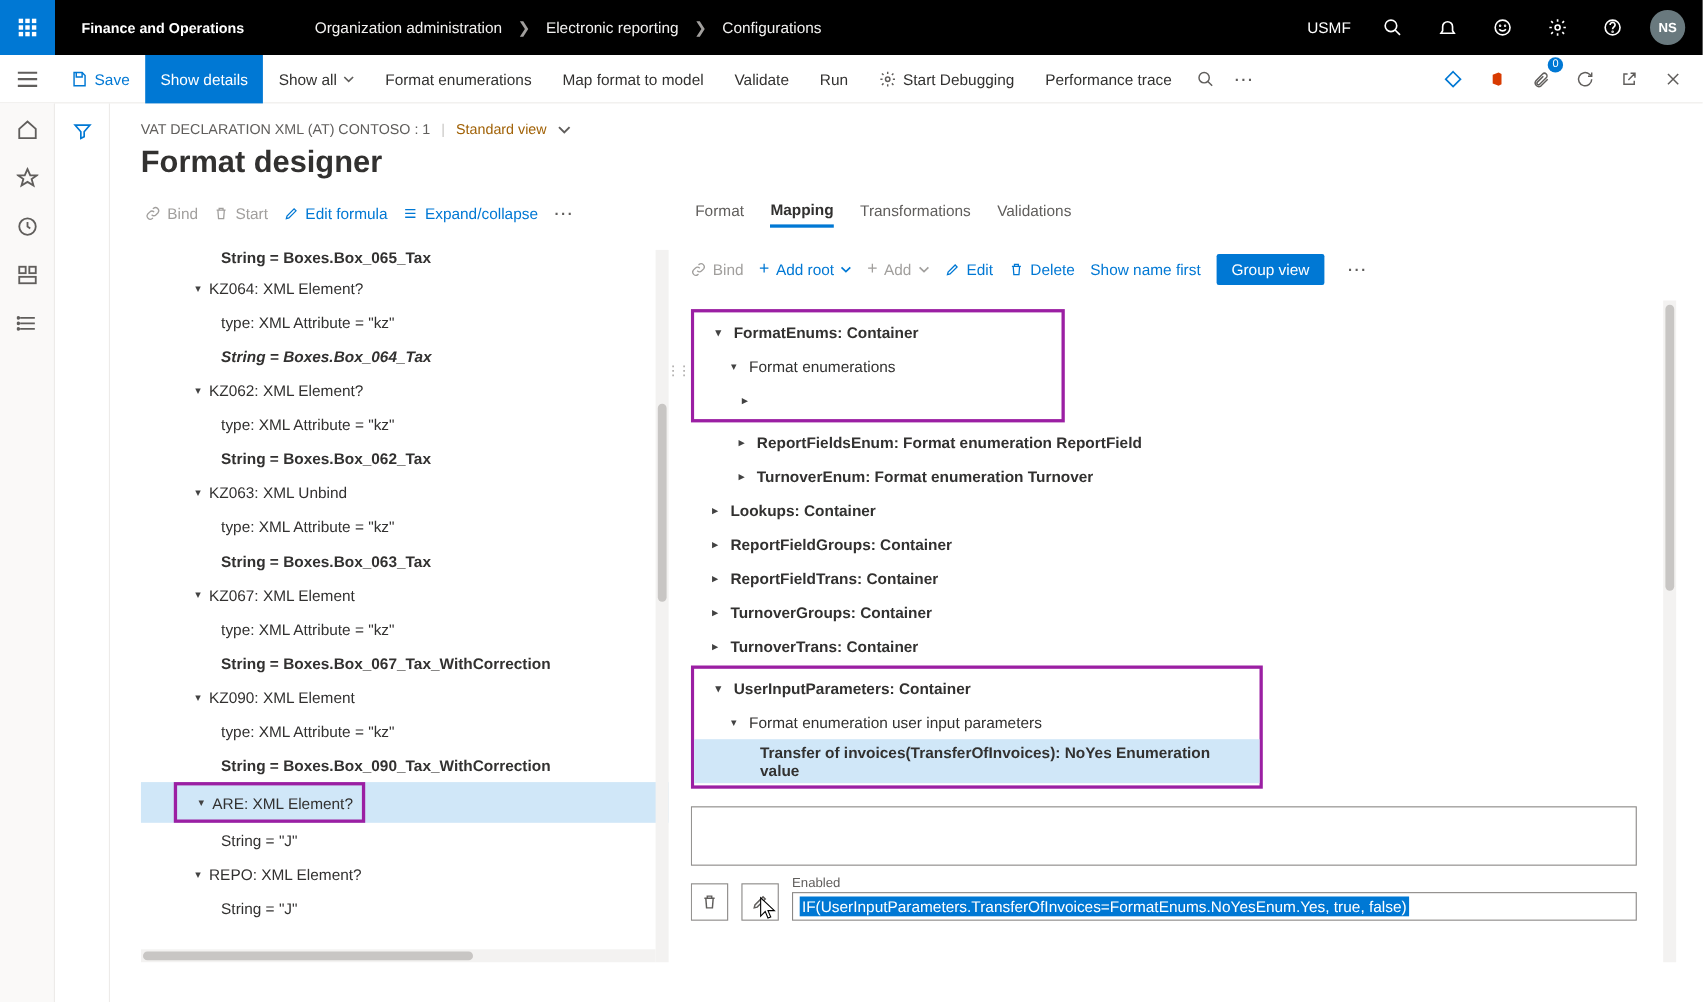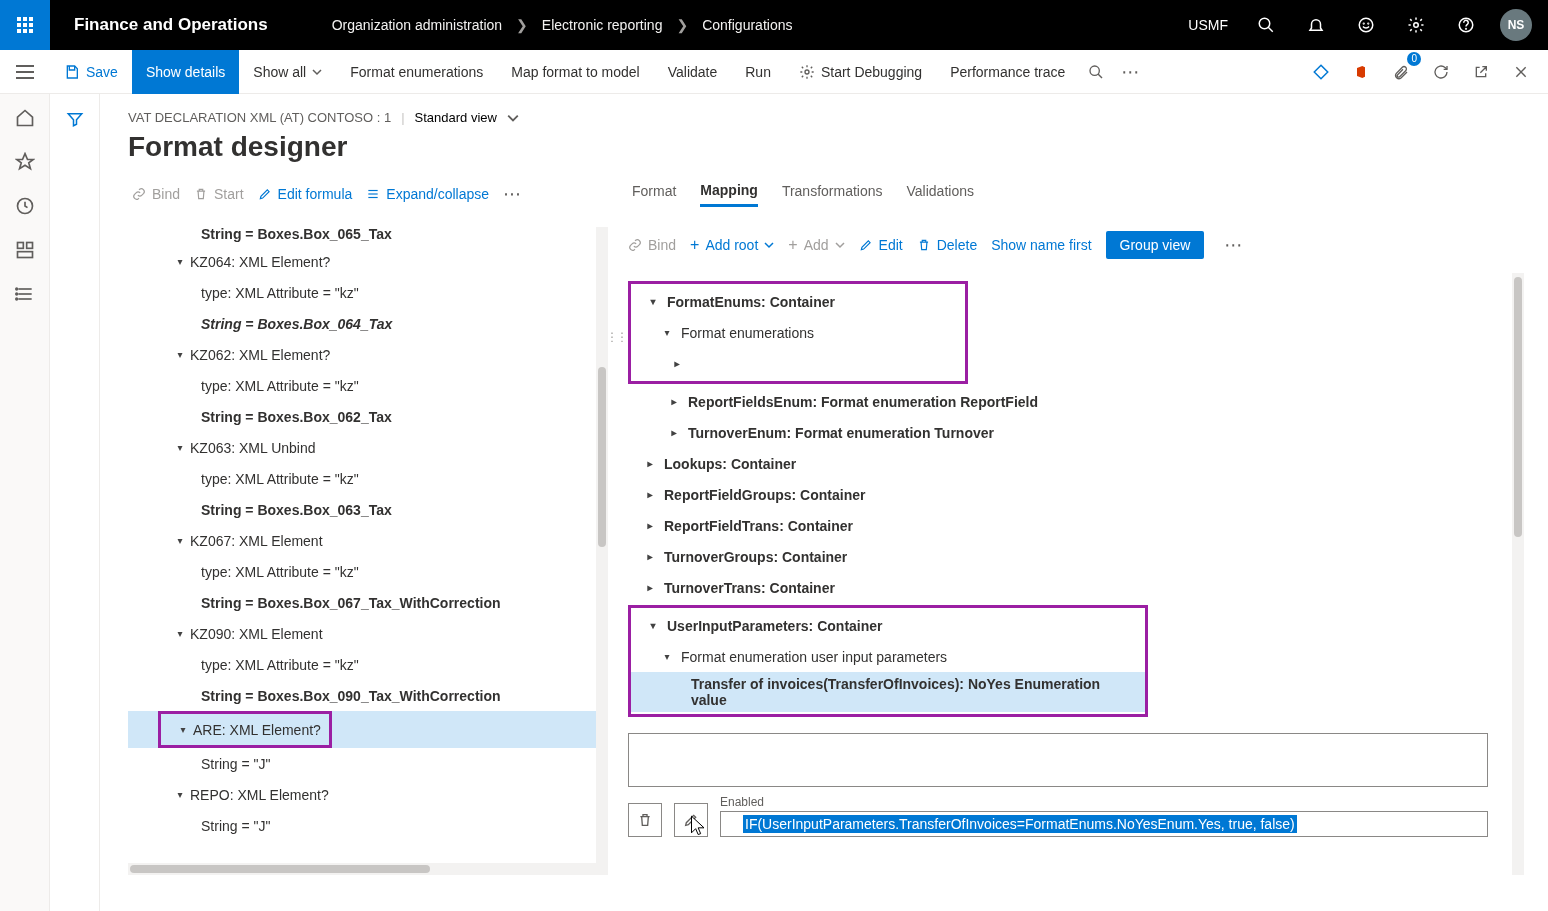--- a/index.html
+++ b/index.html
@@ -3,21 +3,21 @@
 <meta charset="utf-8">
 <style>
 * { margin: 0; padding: 0; box-sizing: border-box; font-family: "Segoe UI", Arial, sans-serif; }
 body { width: 1548px; height: 911px; overflow: hidden; background: #fff; font-size: 14px; color: #323130; }
 
 
 .top-header { height: 50px; background: #000; display: flex; align-items: center; color: #fff; }
 .waffle-box { width: 50px; height: 50px; background: #0078d4; display: flex; justify-content: center; align-items: center; }
 .waffle { display: grid; grid-template-columns: repeat(3,4px); grid-template-rows: repeat(3,4px); gap: 2px; }
 .waffle span { background: #fff; width: 4px; height: 4px; }
-.app-title { font-weight: 600; font-size: 17px; padding: 0 24px; }
+.app-title { font-weight: 600; font-size: 13px; padding: 0 24px; }
 .breadcrumb-top { display: flex; align-items: center; gap: 14px; font-size: 14px; color: #f3f2f1; padding-left: 40px; }
 .breadcrumb-top .chev { color: #a19f9d; }
 .top-right { margin-left: auto; display: flex; align-items: center; gap: 6px; padding-right: 10px; }
 .org-label { padding: 0 10px; font-size: 14px; }
 .hdr-icon { width: 44px; height: 50px; display: flex; justify-content: center; align-items: center; color: #fff; cursor: pointer; }
 .avatar { width: 32px; height: 32px; background: #69797e; border-radius: 50%; display: flex; justify-content: center; align-items: center; font-size: 12px; font-weight: 600; }
 
 
 .toolbar { height: 44px; display: flex; align-items: center; border-bottom: 1px solid #edebe9; }
 .hamburger-box { width: 50px; display: flex; justify-content: center; align-items: center; height: 44px; }
@@ -81,21 +81,21 @@
 .right-scrollbar-v { position: absolute; right: 0; top: 0; width: 12px; height: 100%; background: #f3f2f1; }
 .right-scrollbar-v::after { content: ""; position: absolute; top: 4px; left: 2px; width: 8px; height: 260px; background: #c8c6c4; border-radius: 4px; }
 
 
 .formula-blank { border: 1px solid #8a8886; height: 54px; margin: 8px 36px 8px 0; }
 .formula-row { display: flex; align-items: flex-end; gap: 12px; margin-right: 36px; }
 .icon-sq { width: 34px; height: 34px; border: 1px solid #8a8886; display: flex; justify-content: center; align-items: center; cursor: pointer; color: #605e5c; }
 .formula-field { flex: 1; }
 .formula-label { font-size: 12px; color: #605e5c; margin-bottom: 2px; }
 .formula-input { border: 1px solid #8a8886; padding: 4px 6px; font-size: 14px; background: #fff; }
-.formula-input span { background: #0078d4; color: #fff; padding: 1px 2px; margin-left: 16px; }
+.formula-input span { background: #0078d4; color: #fff; padding: 1px 2px; }
 
 .splitter { position: absolute; top: 330px; left: 606px; color: #a19f9d; font-size: 12px; letter-spacing: -2px; }
 .pointer { position: absolute; width: 20px; height: 26px; z-index: 50; }
 
 svg { display: block; }
 </style>
 </head>
 <body>
 
 <div class="top-header">
@@ -292,21 +292,21 @@
       <svg width="18" height="18" viewBox="0 0 24 24" fill="none" stroke="currentColor" stroke-width="2">
         <path d="M3 5h18l-7 8v6l-4 2v-8z"></path>
       </svg>
     </div>
 </div>
 
 <div class="content">
   <div class="crumb-line">
     <span>VAT DECLARATION XML (AT) CONTOSO : 1</span>
     <span style="color:#c8c6c4;">|</span>
-    <span style="color:#000000;">Standard view</span>
+    <span style="color:#a16207;">Standard view</span>
     <svg width="12" height="12" viewBox="0 0 10 10">
         <path d="M1 3l4 4 4-4" fill="none" stroke="#605e5c" stroke-width="1.5"></path>
       </svg>
   </div>
   <div class="page-title">Format designer</div>
 
   <div class="columns">
 
     <div class="col-left">
       <div class="action-bar">

